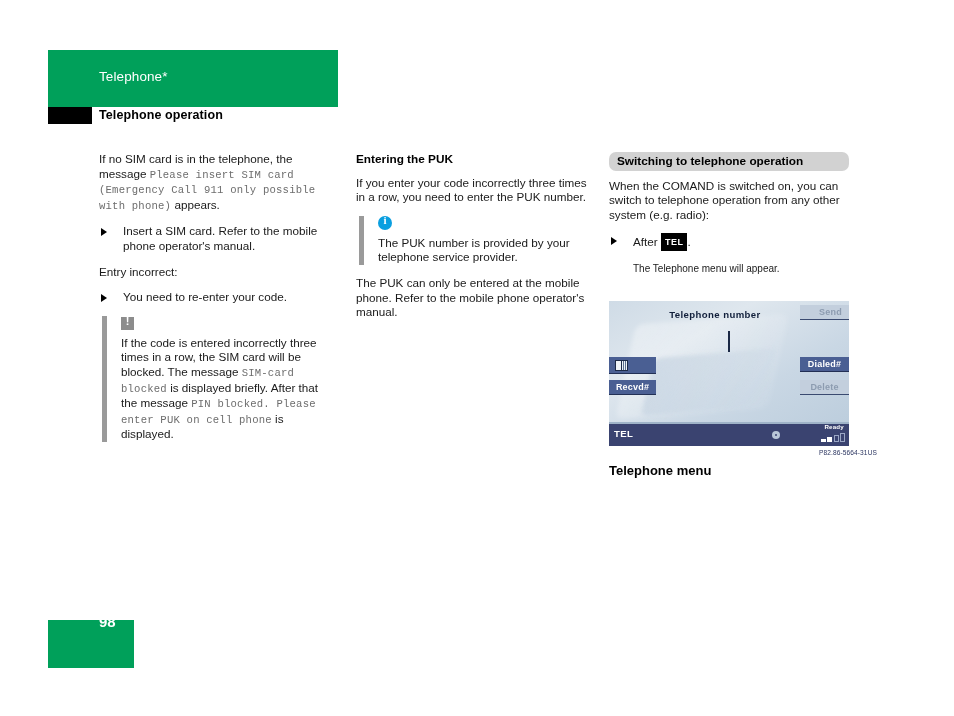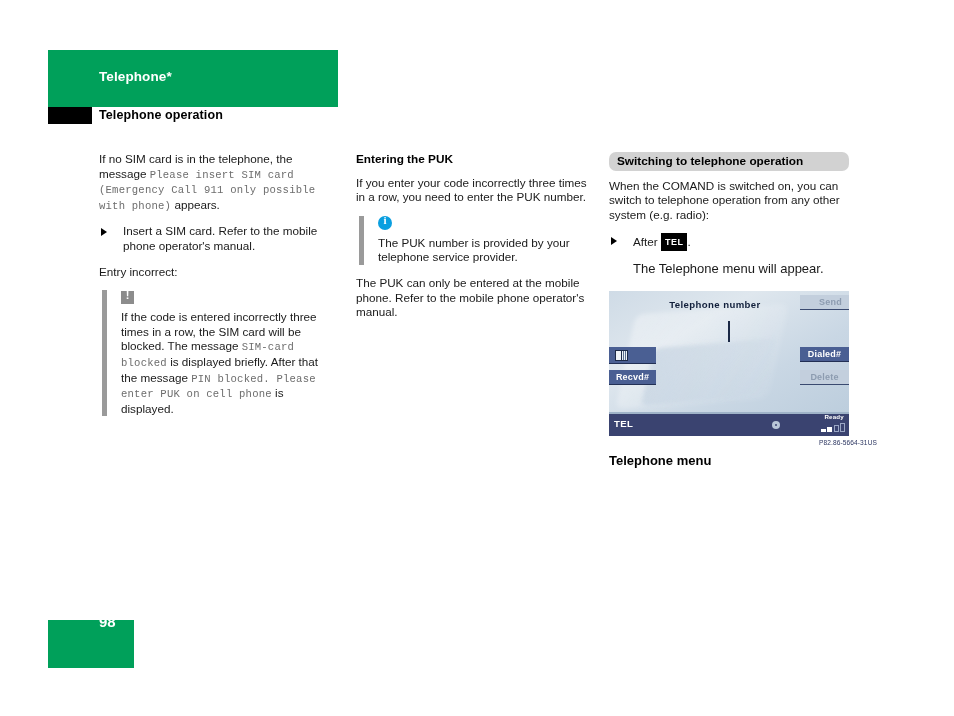--- a/index.html
+++ b/index.html
@@ -23,21 +23,21 @@
     top: 50px;
     width: 290px;
     height: 55px;
     background: #00a05a;
   }
   #chapter-title {
     position: absolute;
     left: 99px;
     top: 69px;
     font-size: 13.5px;
-    font-weight: bold;
+    font-weight: normal;
     color: #ffffff;
     letter-spacing: 0.1px;
   }
   #header-rule {
     position: absolute;
     left: 48px;
     top: 105px;
     width: 290px;
     height: 2px;
     background: #00a05a;
@@ -112,21 +112,21 @@
     top: 4px;
     width: 0;
     height: 0;
     border-left: 6px solid #000000;
     border-top: 4.5px solid transparent;
     border-bottom: 4.5px solid transparent;
   }
   .sub-para {
     margin: 0 0 11px 0;
     padding-left: 24px;
-    font-size: 13px;
+    font-size: 10px;
     line-height: 14.6px;
     color: #1a1a1a;
   }
 
   
   .note {
     position: relative;
     margin: 4px 0 11px 0;
     padding-left: 22px;
     min-height: 20px;
@@ -186,21 +186,21 @@
     font-weight: bold;
     letter-spacing: 0.5px;
     padding: 1.5px 4px 1.5px 4px;
     vertical-align: 1px;
   }
 
   
   #comand-figure {
     position: absolute;
     left: 609px;
-    top: 291px;
+    top: 301px;
     width: 268px;
     border-radius: 24px;
   }
   #comand-screen {
     position: relative;
     width: 240px;
     height: 145px;
     background: linear-gradient(150deg, #cfdbe6 0%, #dfe7ee 30%, #c9d7e4 62%, #b9cbdb 100%);
     overflow: hidden;
   }
@@ -393,20 +393,24 @@
   <p><span>If no SIM card is in the telephone, the message </span><span class="mono">Please insert SIM card (Emergency Call 911 only possible with phone)</span><span> appears.</span></p>
 
   <div class="bullet-item">
     <span class="bullet-tri"></span>
     <span>Insert a SIM card. Refer to the mobile phone operator's manual.</span>
   </div>
 
   <p>Entry incorrect:</p>
 
 
+  <div class="bullet-item">
+    <span class="bullet-tri"></span>
+    <span>You need to re-enter your code.</span>
+  </div>
 
   <div class="note">
     <span class="note-rule"></span>
     <div class="note-icon-row">
       <span class="icon-warning"></span>
     </div>
     <p><span>If the code is entered incorrectly three times in a row, the SIM card will be blocked. The message </span><span class="mono">SIM-card blocked</span><span> is displayed briefly. After that the message </span><span class="mono">PIN blocked. Please enter PUK on cell phone</span><span> is displayed.</span></p>
   </div>
 
 </div>

